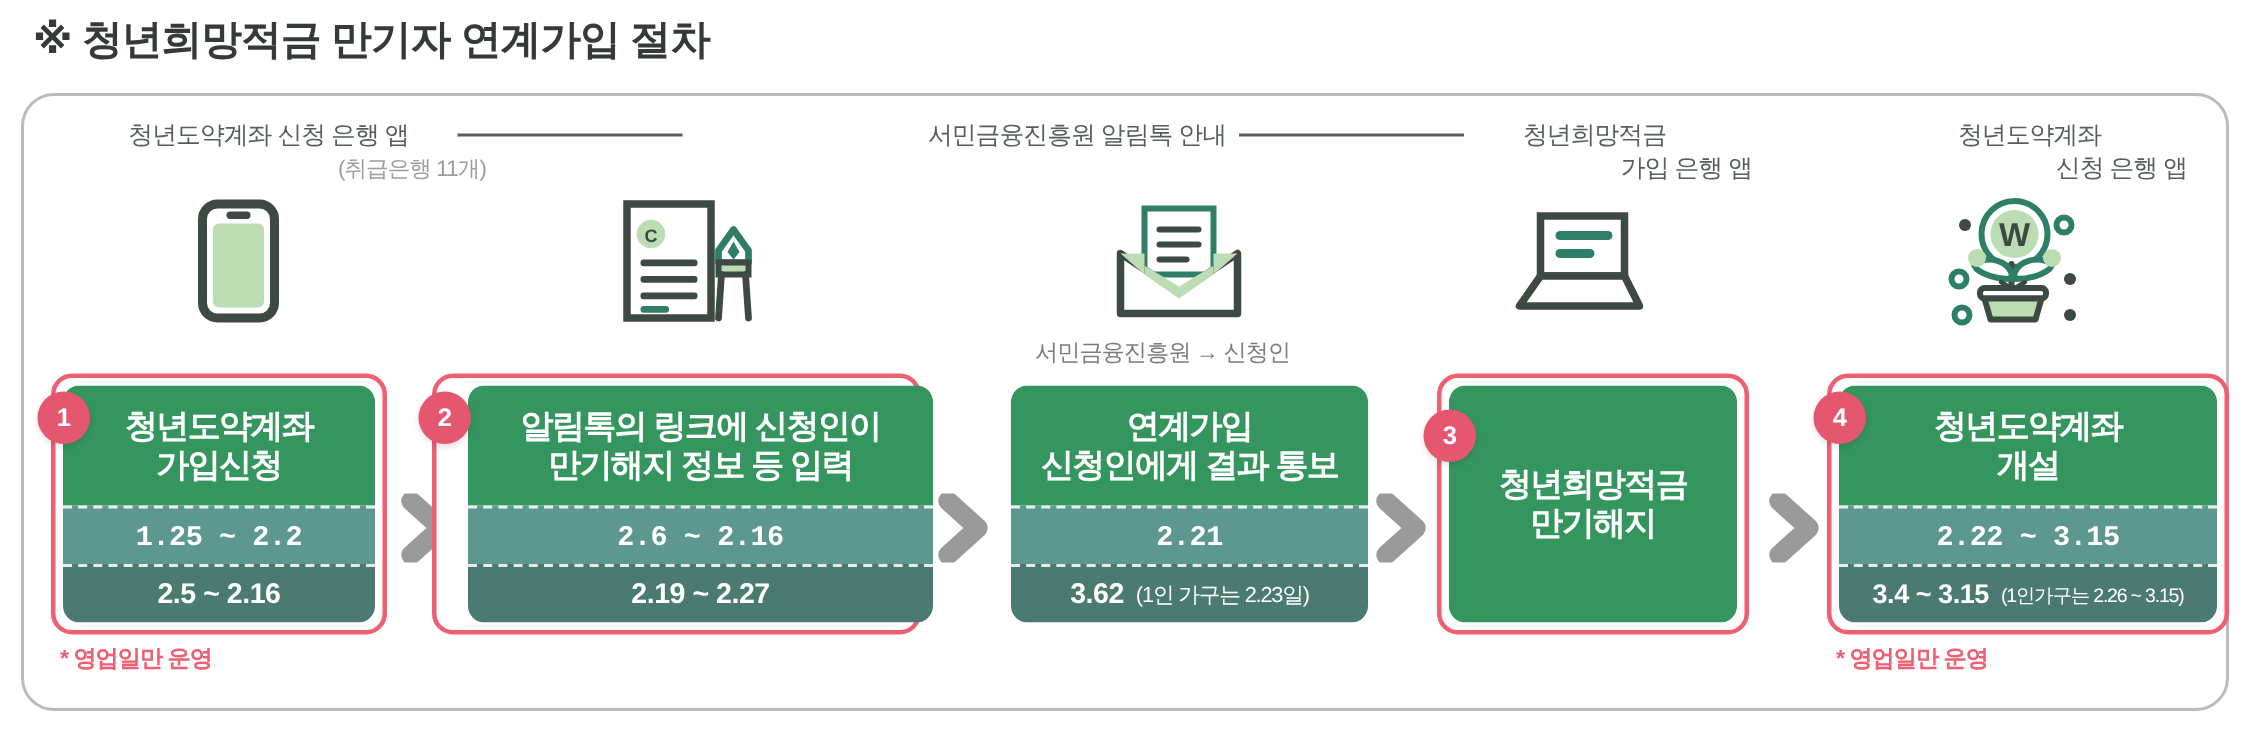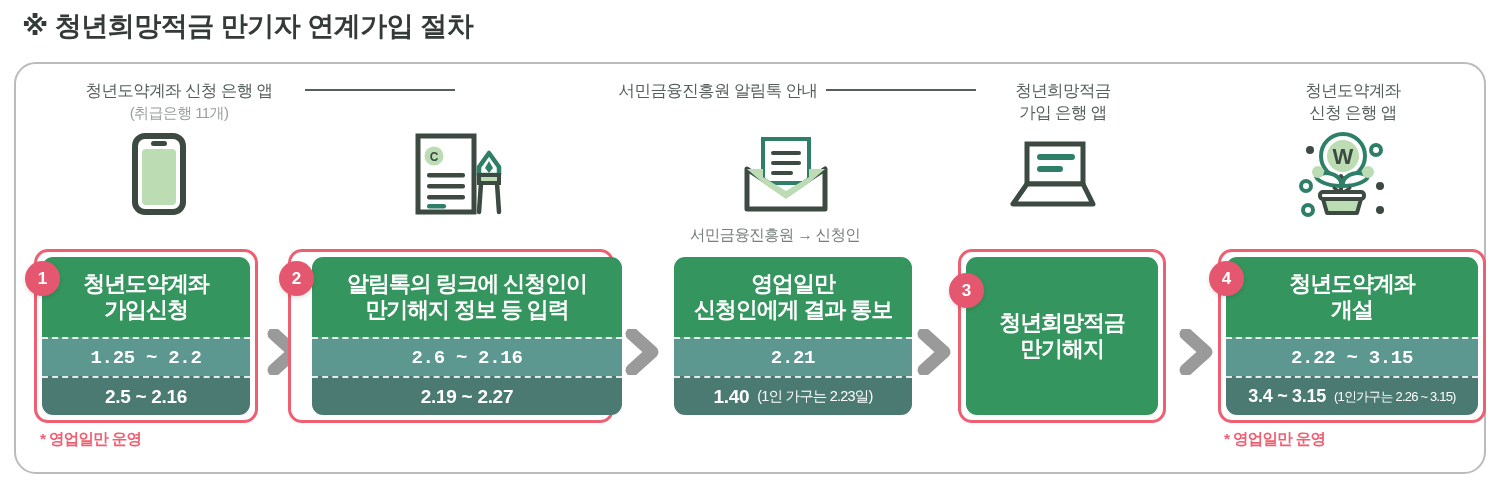--- a/index.html
+++ b/index.html
@@ -52,20 +52,21 @@
     letter-spacing: -0.6px;
     line-height: 1.25;
     white-space: nowrap;
   }
   .hdr .sub {
     display: block;
     font-size: 15px;
     color: #9aa09c;
     margin-top: 3px;
     letter-spacing: -0.6px;
+    text-align: right;
   }
 
   .hdr-col1 { left: 18px;  top: 16px; width: 290px; }
   .hdr-col2 { left: 382px; top: 16px; width: 640px; }
   .hdr-col3 { left: 942px; top: 16px; width: 210px; }
   .hdr-col4 { left: 1232px;top: 16px; width: 210px; }
 
   
   .hdr-rule {
     position: absolute;
@@ -337,26 +338,26 @@
       </div>
 
       <svg class="chev" style="left:608px;" viewBox="0 0 36 46">
         <path d="M8 5 L28 23 L8 41" fill="none" stroke="currentColor" stroke-width="13" stroke-linecap="round" stroke-linejoin="round"></path>
       </svg>
 
       <div class="step" style="left:650px;">
         <div class="above-label" style="left:24px;top:-24px;">서민금융진흥원 → 신청인</div>
         <div class="stack" style="left:8px;top:8px;width:238px;height:158px;">
           <div class="band-title" style="height:80px">
-            <span><span>영업일만</span><br>
+            <span><span>연계가입</span><br>
             <span>신청인에게 결과 통보</span></span>
           </div>
           <div class="band-date tone-mid" style="height:39px">2.21</div>
           <div class="band-date tone-dark" style="height:39px">
-            <span>1.40</span>
+            <span>3.62</span>
             <span class="note">(1인 가구는 2.23일)</span>
           </div>
         </div>
       </div>
 
       <svg class="chev" style="left:900px;" viewBox="0 0 36 46">
         <path d="M8 5 L28 23 L8 41" fill="none" stroke="currentColor" stroke-width="13" stroke-linecap="round" stroke-linejoin="round"></path>
       </svg>
 
       <div class="step" style="left:942px;">

